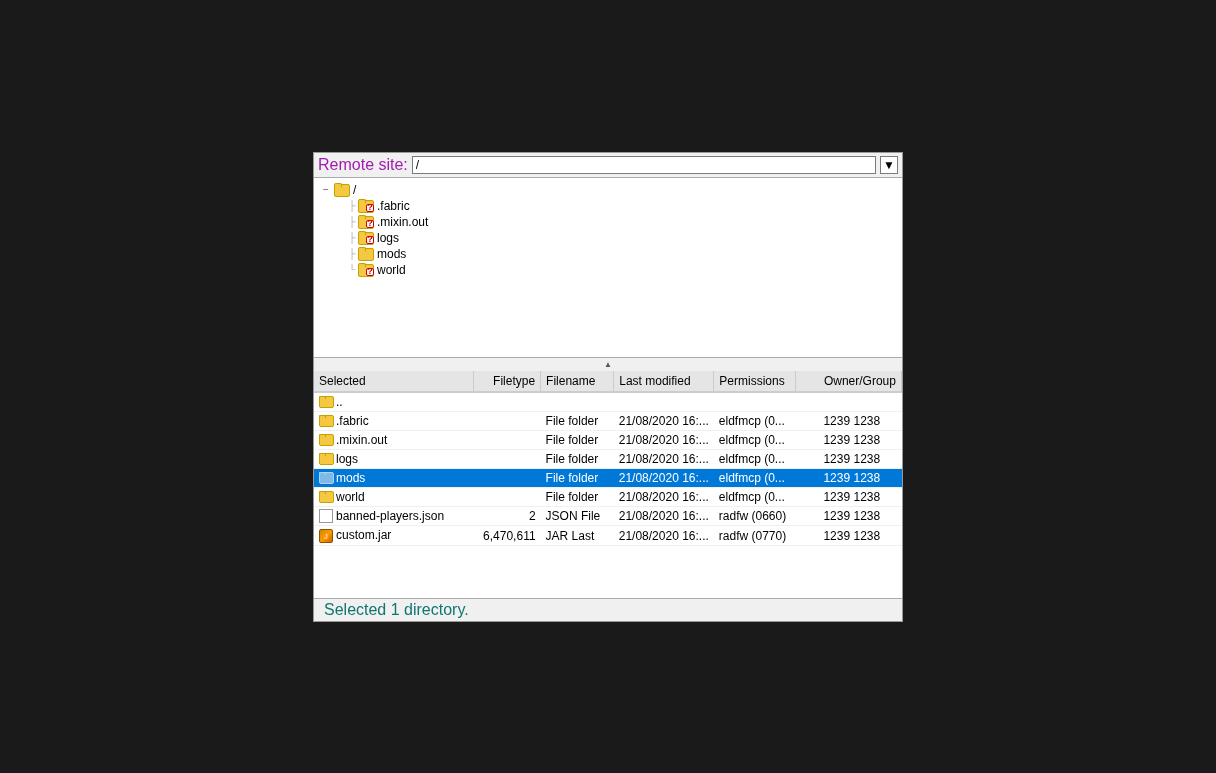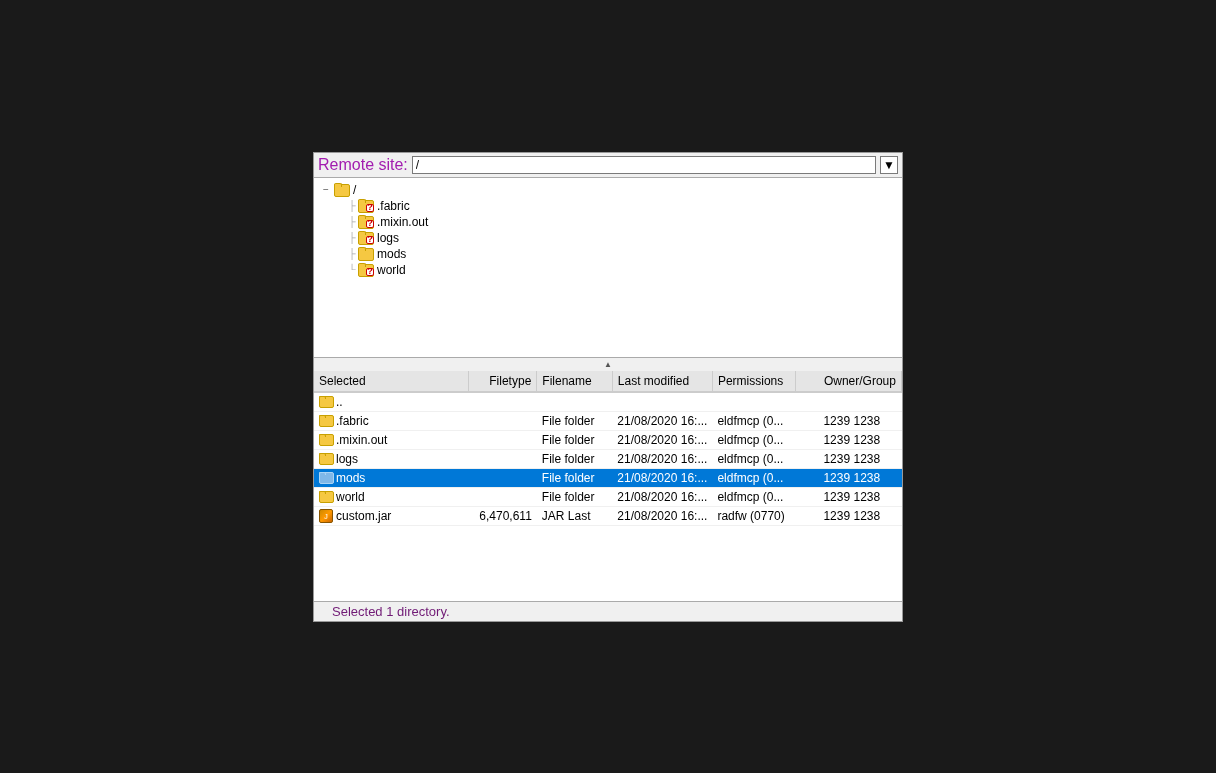--- a/index.html
+++ b/index.html
@@ -261,23 +261,23 @@
       border: 1px solid #885500;
       border-radius: 2px;
       font-size: 7px;
       color: white;
       text-align: center;
       line-height: 14px;
     }
     .status-bar {
       background: #f0f0f0;
       border-top: 1px solid #aaa;
-      padding: 2px 18px;
-      font-size: 13px;
-      color: #701a75;
+      padding: 2px 10px;
+      font-size: 16px;
+      color: #0f766e;
     }
     .col-filename { width: 180px; }
     .col-filesize { width: 70px; text-align: right; }
     .col-filetype { width: 80px; }
     .col-lastmod { width: 95px; margin-left: 8px; }
     .col-perms { width: 85px; }
     .col-owner { width: 80px; padding-left: 28px; }
     .parent-icon {
       display: inline-block;
       width: 14px;
@@ -429,20 +429,28 @@
           </tr>
           <tr>
             <td class="col-filename"><span class="small-folder-icon"></span><span>world</span></td>
             <td class="col-filesize"></td>
             <td class="col-filetype">File folder</td>
             <td class="col-lastmod">21/08/2020 16:...</td>
             <td class="col-perms">eldfmcp (0...</td>
             <td class="col-owner">1239 1238</td>
           </tr>
           <tr>
+            <td class="col-filename"><span class="file-icon"></span><span>banned-players.json</span></td>
+            <td class="col-filesize">2</td>
+            <td class="col-filetype">JSON File</td>
+            <td class="col-lastmod">21/08/2020 16:...</td>
+            <td class="col-perms">radfw (0660)</td>
+            <td class="col-owner">1239 1238</td>
+          </tr>
+          <tr>
             <td class="col-filename"><span class="jar-icon">J</span><span>custom.jar</span></td>
             <td class="col-filesize">6,470,611</td>
             <td class="col-filetype">JAR Last</td>
             <td class="col-lastmod">21/08/2020 16:...</td>
             <td class="col-perms">radfw (0770)</td>
             <td class="col-owner">1239 1238</td>
           </tr>
         </tbody>
     </table>
   </div>

